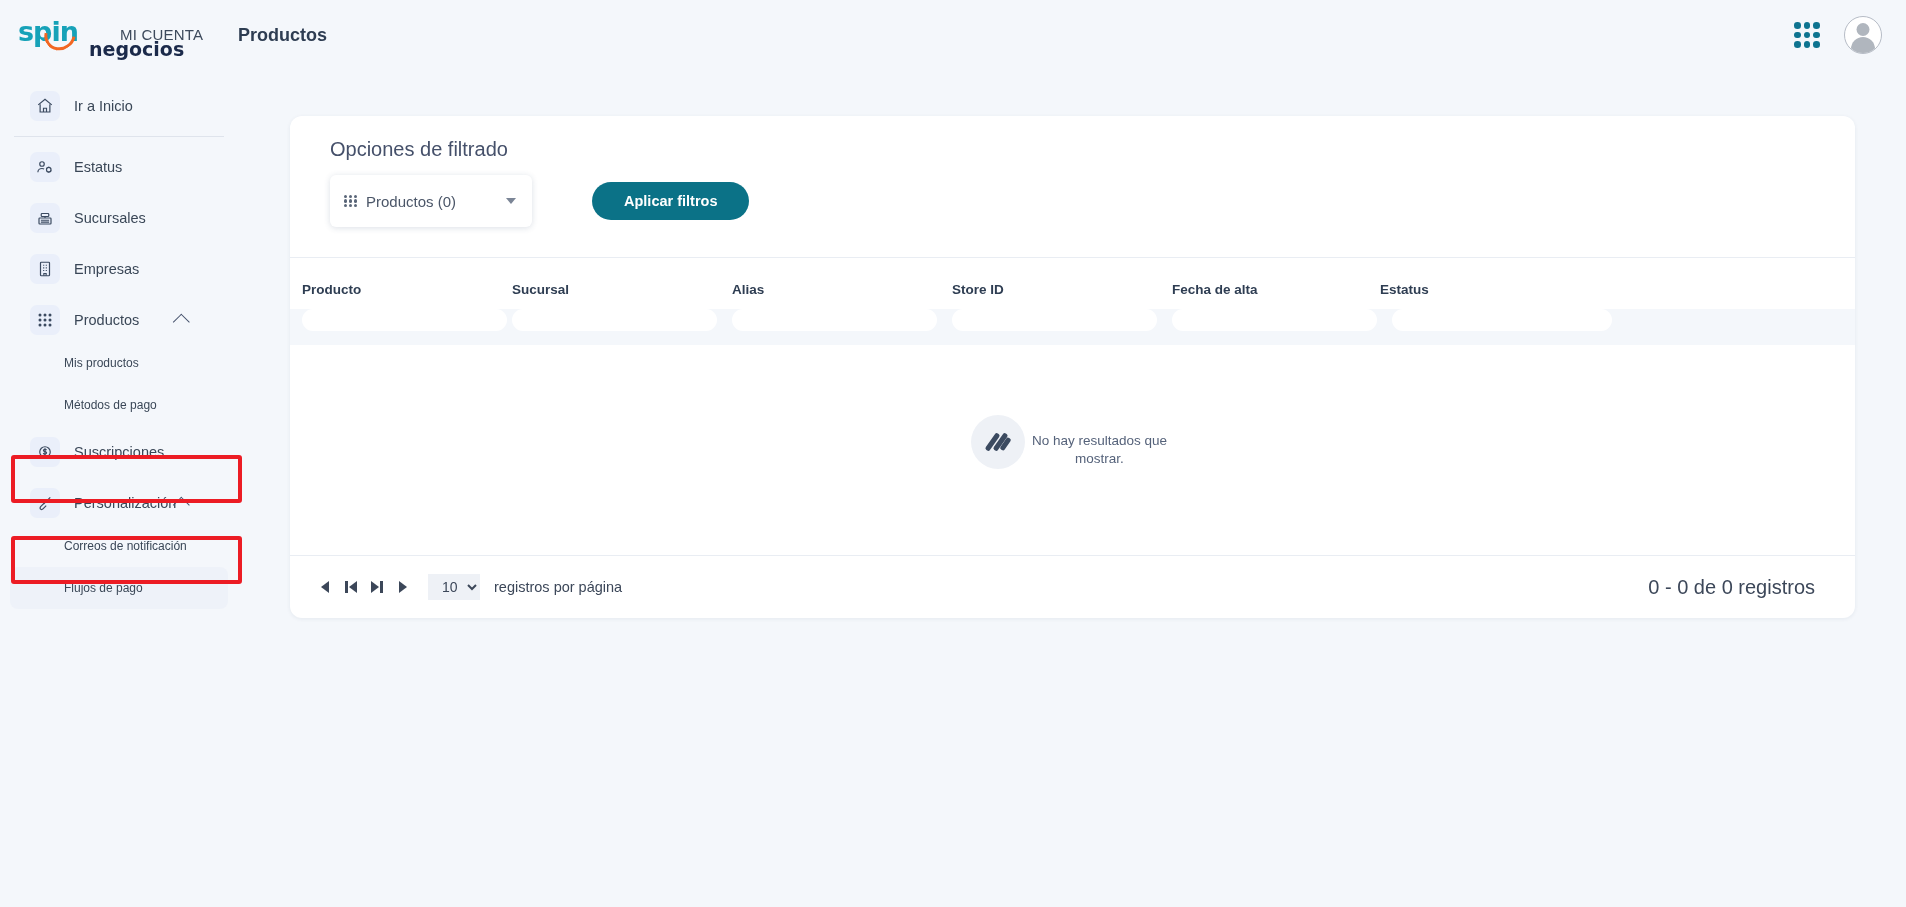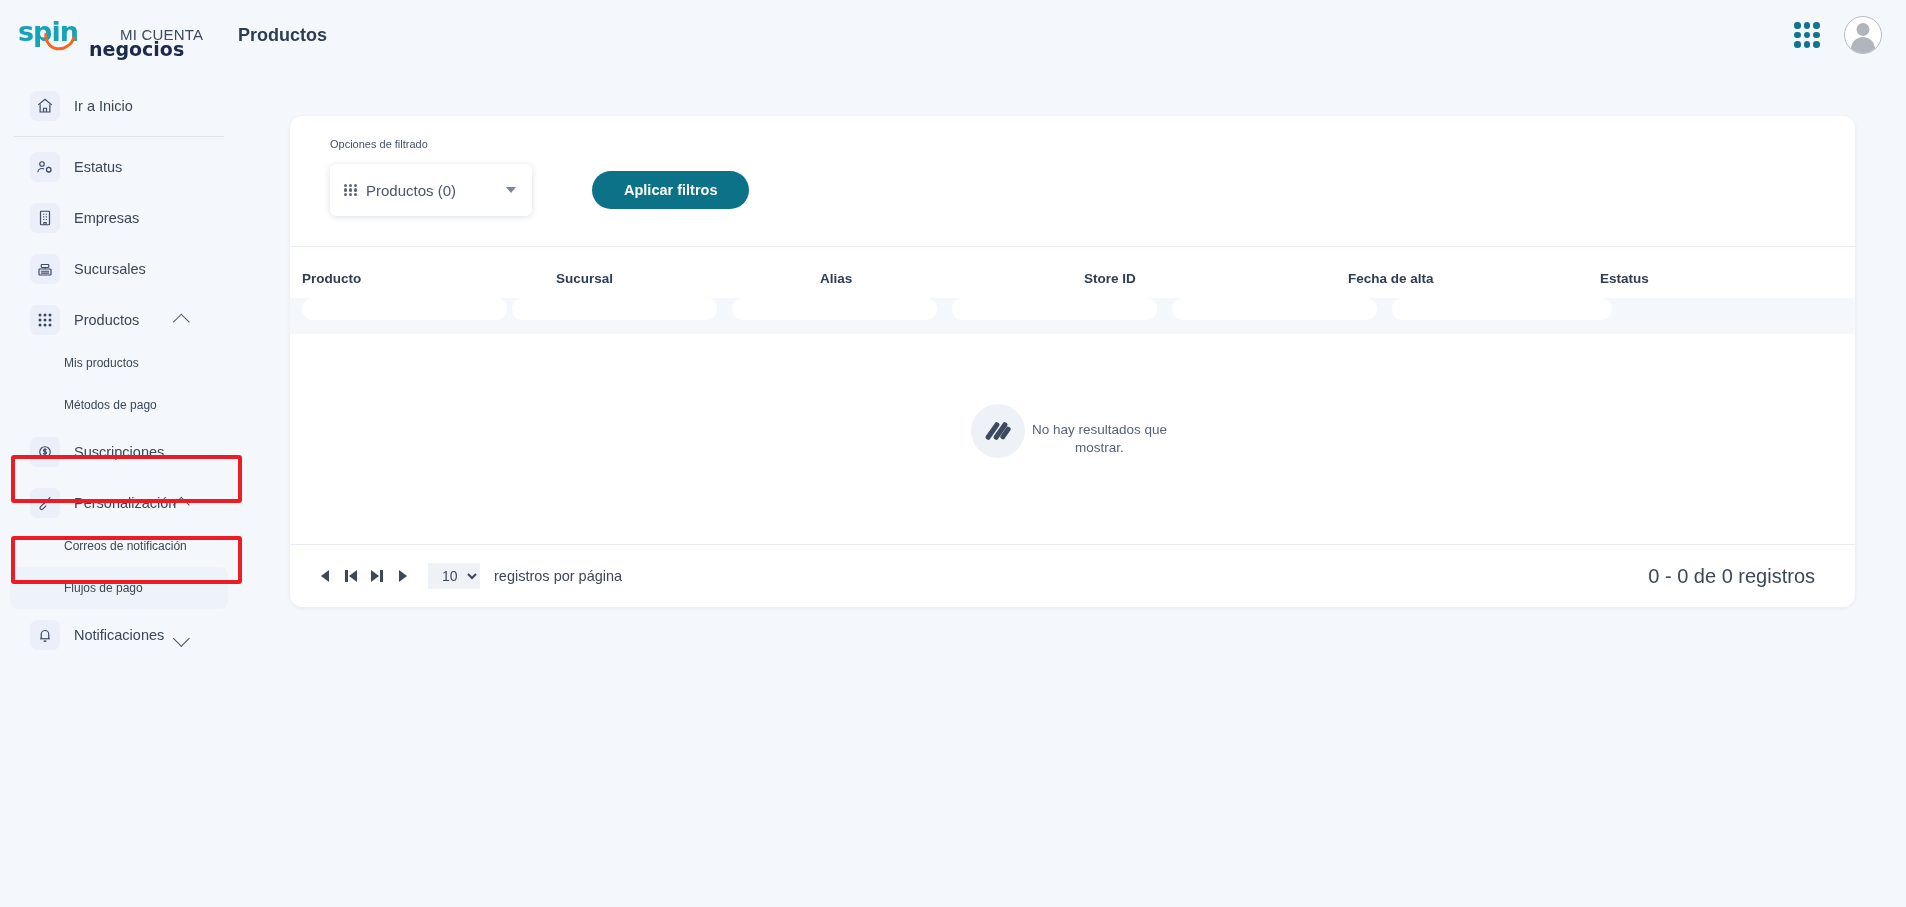--- a/index.html
+++ b/index.html
@@ -106,21 +106,21 @@
 
   
   .content { position: absolute; left: 238px; top: 80px;
              width: 1668px; height: 827px; }
   .card {
     position: absolute; left: 52px; top: 36px; width: 1565px;
     background: #ffffff; border-radius: 12px;
     box-shadow: 0 1px 4px rgba(30,50,90,.07);
   }
   .filter-zone { padding: 22px 40px 30px 40px; }
-  .filter-title { font-size: 11px; color: #45506a; margin-bottom: 14px; }
+  .filter-title { font-size: 20px; color: #45506a; margin-bottom: 14px; }
   .filter-row { display: flex; align-items: center; margin-top: 10px; }
   .select-box {
     width: 202px; height: 52px; background: #fff;
     border-radius: 6px; box-shadow: 0 1px 6px rgba(40,60,100,.16);
     display: flex; align-items: center; padding: 0 14px;
     position: relative; cursor: pointer;
   }
   .mini-grid {
     width: 13px; height: 13px; display: grid;
     grid-template-columns: repeat(3,1fr); grid-template-rows: repeat(3,1fr);
@@ -135,21 +135,21 @@
   }
   .apply-btn {
     margin-left: 60px; height: 38px; padding: 0 32px;
     background: #0b7287; color: #fff; border: none; border-radius: 19px;
     font-size: 14.5px; font-weight: bold;
     font-family: "Liberation Sans", sans-serif; cursor: pointer;
   }
   .hr { height: 1px; background: #e9edf3; }
 
   
-  .table-head { display: flex; padding: 24px 12px 12px 0; gap: 44px; }
+  .table-head { display: flex; padding: 24px 12px 12px 0; }
   .th { font-size: 13.5px; font-weight: bold; color: #2e3d52; }
   .filter-cells { display: flex; padding-bottom: 14px; background: #f4f7fb; }
   .fcell {
     height: 22px; background: #fff; border-radius: 11px;
   }
   .empty-zone {
     height: 210px; display: flex; flex-direction: row;
     align-items: center; justify-content: center;
   }
   .empty-circle {
@@ -244,37 +244,37 @@
           <circle cx="17" cy="15.5" r="3"></circle>
             <path d="M17 11.5v1M17 18.5v1M13.6 13.5l.9.6M19.5 17l.9.6"></path>
         </svg>
       </span>
       <span class="lbl">Estatus</span>
     </div>
 
     <div class="nav-item" style="margin-top:7px">
       <span class="ic">
         <svg width="18" height="18" viewBox="0 0 24 24" fill="none" stroke="#3b4a60" stroke-width="1.6">
+          <rect x="4" y="12" width="16" height="8" rx="1"></rect>
+          <rect x="7" y="6" width="10" height="4" rx="1"></rect>
+          <path d="M12 10v2M6.5 15h11M6.5 17.5h11"></path>
+        </svg>
+      </span>
+      <span class="lbl">Sucursales</span>
+    </div>
+
+    <div class="nav-item" style="margin-top:7px">
+      <span class="ic">
+        <svg width="18" height="18" viewBox="0 0 24 24" fill="none" stroke="#3b4a60" stroke-width="1.6">
           <rect x="6" y="3" width="12" height="18" rx="1"></rect>
           <path d="M9.5 7h1.5M13 7h1.5M9.5 10.5h1.5M13 10.5h1.5M9.5 14h1.5M13 14h1.5"></path>
           <path d="M10.5 21v-3h3v3"></path>
         </svg>
       </span>
       <span class="lbl">Empresas</span>
-    </div>
-
-    <div class="nav-item" style="margin-top:7px">
-      <span class="ic">
-        <svg width="18" height="18" viewBox="0 0 24 24" fill="none" stroke="#3b4a60" stroke-width="1.6">
-          <rect x="4" y="12" width="16" height="8" rx="1"></rect>
-          <rect x="7" y="6" width="10" height="4" rx="1"></rect>
-          <path d="M12 10v2M6.5 15h11M6.5 17.5h11"></path>
-        </svg>
-      </span>
-      <span class="lbl">Sucursales</span>
     </div>
 
     <div class="nav-item" style="margin-top:7px">
       <span class="ic">
         <svg width="16" height="16" viewBox="0 0 16 16" fill="#3b4a60">
           <circle cx="3" cy="3" r="1.5"></circle>
             <circle cx="8" cy="3" r="1.5"></circle>
             <circle cx="13" cy="3" r="1.5"></circle>
           <circle cx="3" cy="8" r="1.5"></circle>
             <circle cx="8" cy="8" r="1.5"></circle>
@@ -318,31 +318,20 @@
       <span class="chev up"></span>
     </div>
 
     <div class="sub-item">
       <span>Correos de notificación</span>
     </div>
     <div class="sub-item hl">
       <span>Flujos de pago</span>
     </div>
 
-    <div class="nav-item" style="margin-top:4px">
-      <span class="ic">
-        <svg width="18" height="18" viewBox="0 0 24 24" fill="none" stroke="#3b4a60" stroke-width="1.6">
-          <path d="M7 17V11a5 5 0 0 1 10 0v6"></path>
-            <path d="M5.5 17h13"></path>
-          <path d="M10.3 19.5a1.9 1.9 0 0 0 3.4 0"></path>
-        </svg>
-      </span>
-      <span class="lbl">Notificaciones</span>
-      <span class="chev down"></span>
-    </div>
   </div>
 
   <div class="redbox" style="left:11px; top:455px; width:231px; height:48px;"></div>
   <div class="redbox" style="left:11px; top:536px; width:231px; height:48px;"></div>
 
   <div class="content">
     <div class="card">
 
       <div class="filter-zone">
         <div class="filter-title">Opciones de filtrado</div>

